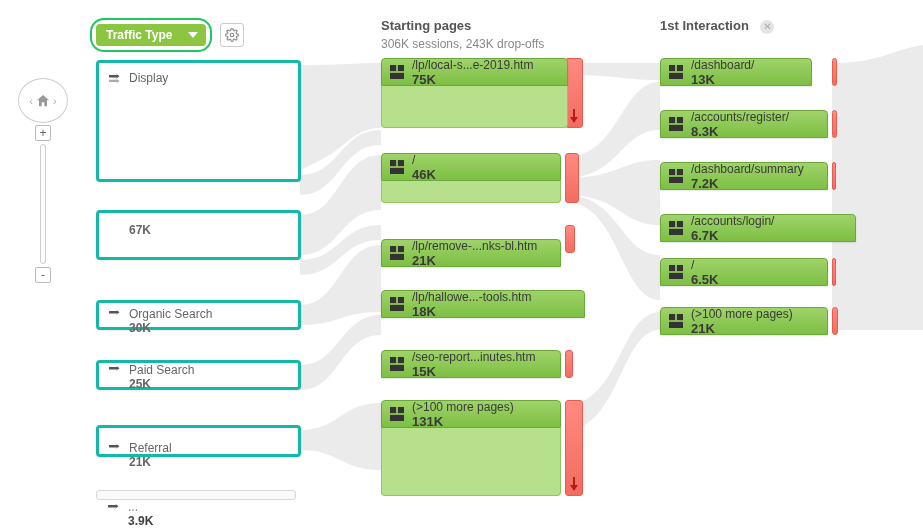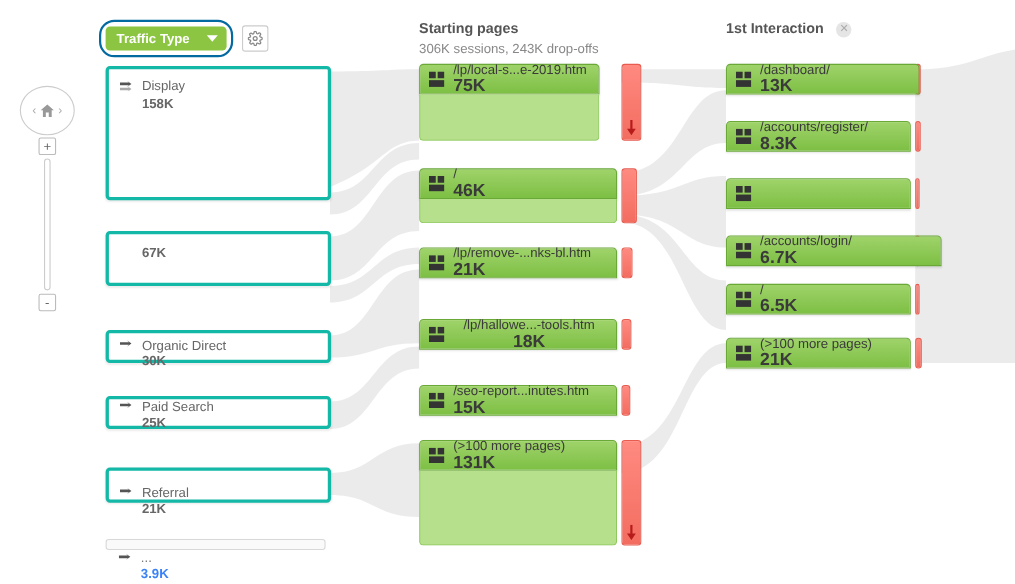--- a/index.html
+++ b/index.html
@@ -1,21 +1,21 @@
 <!DOCTYPE html>
 <html><head>
 <meta charset="utf-8">
 <style>
 * { box-sizing: border-box; margin: 0; padding: 0; }
 body { font-family: Arial, Helvetica, sans-serif; font-size: 12px; color: #555; background: #fff; width: 923px; height: 531px; position: relative; overflow: hidden; }
 
 .flow-svg { position: absolute; top: 0; left: 0; width: 923px; height: 531px; pointer-events: none; z-index: 1; }
 
 .dropdown-row { position: absolute; top: 18px; left: 90px; display: flex; align-items: center; gap: 8px; z-index: 5; }
-.dropdown { border: 2px solid #0369a1; border-radius: 14px; padding: 4px 4px; display: inline-block; }
+.dropdown { border: 2px solid #22c55e; border-radius: 14px; padding: 4px 4px; display: inline-block; }
 .dropdown-inner { background: #8bc541; color: #fff; font-weight: bold; font-size: 12px; padding: 4px 34px 4px 10px; border-radius: 4px; position: relative; display: inline-block; }
 .dropdown-inner::after { content: ""; position: absolute; right: 8px; top: 50%; transform: translateY(-50%); border-left: 5px solid transparent; border-right: 5px solid transparent; border-top: 6px solid #fff; }
 .gear-btn { width: 24px; height: 24px; border: 1px solid #ccc; border-radius: 3px; display: flex; align-items: center; justify-content: center; color: #888; background: #fff; cursor: pointer; }
 
 .home-ctrl { position: absolute; left: 18px; top: 78px; width: 50px; height: 45px; border: 1px solid #ccc; border-radius: 50%; background: #fff; display: flex; align-items: center; justify-content: center; gap: 2px; font-size: 11px; color: #888; z-index: 5; }
 .home-ctrl .side { color: #aaa; cursor: pointer; }
 .home-ctrl svg { display: block; }
 
 .zoom-ctrl { position: absolute; left: 35px; top: 125px; width: 16px; height: 155px; z-index: 5; }
 .zoom-btn { width: 16px; height: 16px; border: 1px solid #bbb; background: #fff; text-align: center; line-height: 14px; font-size: 12px; color: #666; cursor: pointer; border-radius: 2px; }
@@ -28,30 +28,30 @@
 
 .node { position: absolute; background: #fff; border: 3px solid #14b8a6; border-radius: 4px; box-shadow: 0 1px 2px rgba(0,0,0,0.08); padding: 8px 12px 8px 10px; z-index: 3; }
 .node .row1 { display: flex; align-items: center; gap: 6px; }
 .node .label { color: #666; font-size: 12px; white-space: nowrap; overflow: hidden; text-overflow: ellipsis; }
 .node .count { color: #666; font-weight: bold; font-size: 12px; margin-left: 20px; margin-top: 2px; }
 .arrow-icon { width: 14px; height: 10px; display: inline-block; }
 
 .pnode { position: absolute; z-index: 3; }
 .pbar { background: linear-gradient(#9fd36a, #7dbf44); border: 1px solid #6aa838; border-top-left-radius: 4px; border-top-right-radius: 4px; box-shadow: 0 1px 2px rgba(0,0,0,0.1); display: flex; align-items: center; padding: 5px 10px 5px 8px; gap: 8px; }
 .pbar .plabel { color: #3a3a3a; font-size: 12px; white-space: nowrap; overflow: hidden; text-overflow: ellipsis; flex: 1; }
-.pbar .pcount { color: #3a3a3a; font-weight: bold; font-size: 16px; }
+.pbar .pcount { color: #3a3a3a; font-weight: bold; font-size: 13px; }
 .pbody { background: #b6e08c; border: 1px solid #8ec95e; border-top: none; border-bottom-left-radius: 4px; border-bottom-right-radius: 4px; }
 .picon { width: 14px; height: 14px; display: inline-block; }
 
 .dropoff { position: absolute; background: linear-gradient(#ff8a80, #f36c60); border: 1px solid #e85c50; border-radius: 3px; z-index: 2; display: flex; align-items: flex-end; justify-content: center; padding-bottom: 4px; }
 .dropoff svg { display: block; }
 
 .tinybox { position: absolute; width: 200px; height: 10px; border: 1px solid #d8d8d8; background: #fafafa; border-radius: 3px; z-index: 3; }
 .tiny-label { position: absolute; font-size: 12px; color: #777; z-index: 3; }
-.tiny-count { position: absolute; font-size: 12px; color: #3b82f6; font-weight: bold; z-index: 3; }
+.tiny-count { position: absolute; font-size: 12px; color: #404040; font-weight: bold; z-index: 3; }
 </style>
 </head>
 <body>
 
 <svg class="flow-svg">
   <defs>
     <style>.flow{fill:#e8e8e8;opacity:0.85;}</style>
   </defs>
 
   <path class="flow" d="M 300 65 C 350 65, 350 63, 381 63 L 381 128 C 350 128, 350 150, 300 170 Z"></path>
@@ -109,31 +109,30 @@
 </div>
 
 <div class="node" style="left:96px; top:60px; width:205px; height:122px;">
   <div class="row1">
     <svg class="arrow-icon" viewBox="0 0 24 16" fill="#555">
         <path d="M0 3h14l-3-3 7 5-7 5 3-3H0z"></path>
         <path d="M0 11h14l-3-3 7 5-7 5 3-3H0z" opacity="0.5"></path>
       </svg>
     <span class="label">Display</span>
   </div>
-  <div class="count">158K</div>
 </div>
 <div class="node" style="left:96px; top:210px; width:205px; height:50px;">
   <div class="count">67K</div>
 </div>
 <div class="node" style="left:96px; top:300px; width:205px; height:30px; padding:4px 10px;">
   <div class="row1">
     <svg class="arrow-icon" viewBox="0 0 24 16" fill="#555">
         <path d="M0 3h14l-3-3 7 5-7 5 3-3H0z"></path>
       </svg>
-    <span class="label">Organic Direct</span>
+    <span class="label">Organic Search</span>
   </div>
   <div class="count" style="margin-top:0;">30K</div>
 </div>
 <div class="node" style="left:96px; top:360px; width:205px; height:30px; padding:0 10px;">
   <div class="row1">
     <svg class="arrow-icon" viewBox="0 0 24 16" fill="#555">
         <path d="M0 3h14l-3-3 7 5-7 5 3-3H0z"></path>
       </svg>
     <span class="label">Paid Search</span>
   </div>
@@ -150,21 +149,21 @@
 </div>
 <div class="tinybox" style="left:96px; top:490px;"></div>
 <div class="tiny-label" style="left:108px; top:502px;">
   <svg class="arrow-icon" viewBox="0 0 24 16" fill="#555" width="14" height="10">
       <path d="M0 3h14l-3-3 7 5-7 5 3-3H0z"></path>
     </svg>
 </div>
 <div class="tiny-label" style="left:128px; top:500px;">...</div>
 <div class="tiny-count" style="left:128px; top:514px;">3.9K</div>
 
-<div class="pnode" style="left:381px; top:58px; width:164px;">
+<div class="pnode" style="left:381px; top:58px; width:187px;">
   <div class="pbar" style="height:28px;">
     <svg class="picon" viewBox="0 0 16 16" fill="#333">
         <rect x="0" y="0" width="7" height="7"></rect>
         <rect x="9" y="0" width="7" height="7"></rect>
         <rect x="0" y="9" width="16" height="7"></rect>
       </svg>
     <div style="flex:1">
       <div class="plabel">/lp/local-s...e-2019.htm</div>
       <div class="pcount">75K</div>
     </div>
@@ -186,36 +185,36 @@
       </svg>
     <div style="flex:1">
       <div class="plabel">/</div>
       <div class="pcount">46K</div>
     </div>
   </div>
   <div class="pbody" style="height:22px;"></div>
 </div>
 <div class="dropoff" style="left:565px; top:153px; width:14px; height:50px;"></div>
 
-<div class="pnode" style="left:381px; top:225px; width:180px;">
+<div class="pnode" style="left:381px; top:239px; width:180px;">
   <div class="pbar" style="height:28px;">
     <svg class="picon" viewBox="0 0 16 16" fill="#333">
         <rect x="0" y="0" width="7" height="7"></rect>
         <rect x="9" y="0" width="7" height="7"></rect>
         <rect x="0" y="9" width="16" height="7"></rect>
       </svg>
     <div style="flex:1">
       <div class="plabel">/lp/remove-...nks-bl.htm</div>
       <div class="pcount">21K</div>
     </div>
   </div>
 </div>
 <div class="dropoff" style="left:565px; top:225px; width:10px; height:28px;"></div>
 
-<div class="pnode" style="left:381px; top:290px; width:180px;text-align:center;">
+<div class="pnode" style="left:381px; top:290px; width:204px;">
   <div class="pbar" style="height:28px;">
     <svg class="picon" viewBox="0 0 16 16" fill="#333">
         <rect x="0" y="0" width="7" height="7"></rect>
         <rect x="9" y="0" width="7" height="7"></rect>
         <rect x="0" y="9" width="16" height="7"></rect>
       </svg>
     <div style="flex:1">
       <div class="plabel">/lp/hallowe...-tools.htm</div>
       <div class="pcount">18K</div>
     </div>
@@ -251,21 +250,21 @@
     </div>
   </div>
   <div class="pbody" style="height:68px;"></div>
 </div>
 <div class="dropoff" style="left:565px; top:400px; width:18px; height:96px;">
   <svg width="10" height="14" viewBox="0 0 10 14" fill="#b71c1c">
       <path d="M4 0h2v8h3l-4 6-4-6h3z"></path>
     </svg>
 </div>
 
-<div class="pnode" style="left:660px; top:58px; width:176px;">
+<div class="pnode" style="left:636px; top:58px; width:176px;padding-left:24px;">
   <div class="pbar" style="height:28px;">
     <svg class="picon" viewBox="0 0 16 16" fill="#333">
         <rect x="0" y="0" width="7" height="7"></rect>
         <rect x="9" y="0" width="7" height="7"></rect>
         <rect x="0" y="9" width="16" height="7"></rect>
       </svg>
     <div style="flex:1">
       <div class="plabel">/dashboard/</div>
       <div class="pcount">13K</div>
     </div>
@@ -288,20 +287,24 @@
 </div>
 <div class="dropoff" style="left:832px; top:110px; width:5px; height:28px;"></div>
 
 <div class="pnode" style="left:660px; top:162px; width:168px;">
   <div class="pbar" style="height:28px;">
     <svg class="picon" viewBox="0 0 16 16" fill="#333">
         <rect x="0" y="0" width="7" height="7"></rect>
         <rect x="9" y="0" width="7" height="7"></rect>
         <rect x="0" y="9" width="16" height="7"></rect>
       </svg>
+    <div style="flex:1">
+      <div class="plabel">/dashboard/summary</div>
+      <div class="pcount">7.2K</div>
+    </div>
   </div>
 </div>
 <div class="dropoff" style="left:832px; top:162px; width:4px; height:28px;"></div>
 
 <div class="pnode" style="left:660px; top:214px; width:196px;">
   <div class="pbar" style="height:28px;">
     <svg class="picon" viewBox="0 0 16 16" fill="#333">
         <rect x="0" y="0" width="7" height="7"></rect>
         <rect x="9" y="0" width="7" height="7"></rect>
         <rect x="0" y="9" width="16" height="7"></rect>

